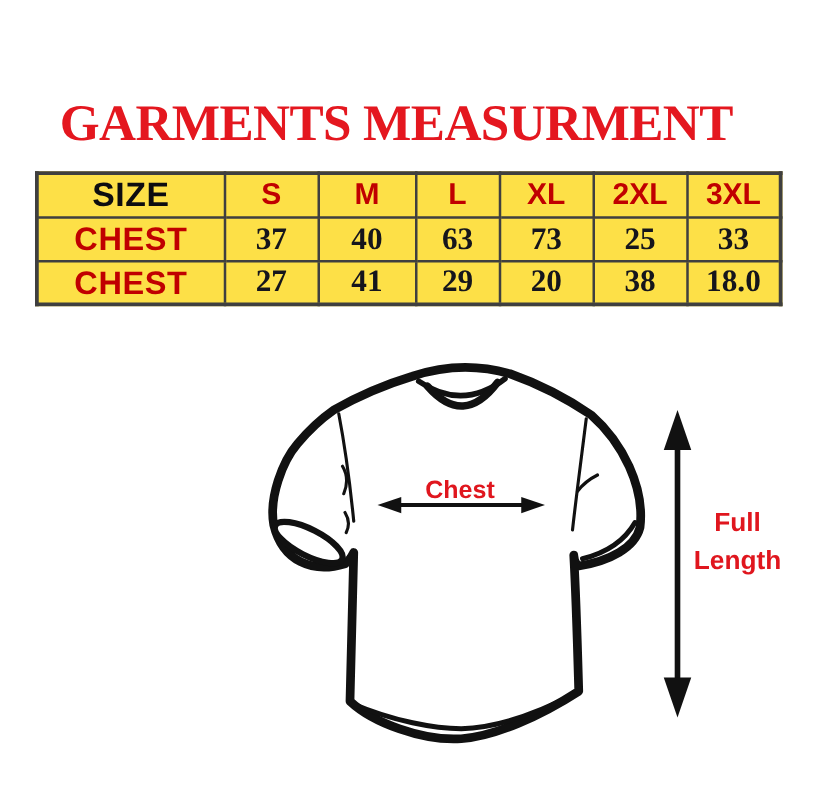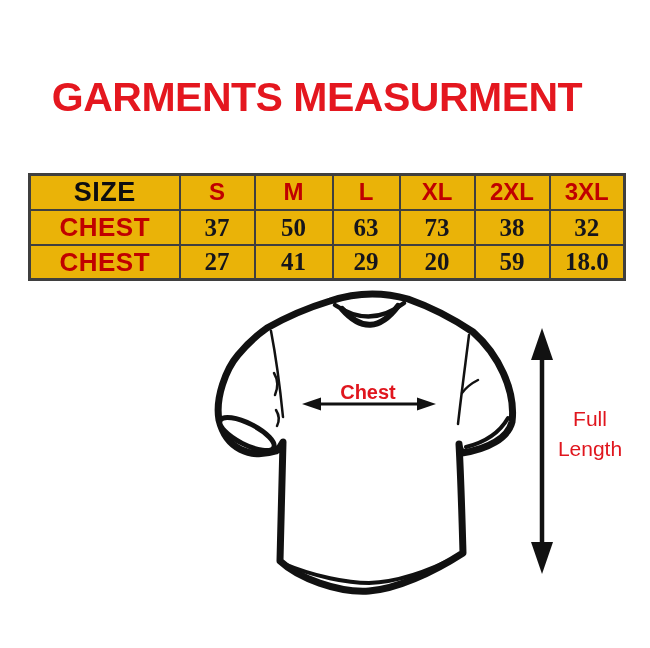--- a/index.html
+++ b/index.html
@@ -21,30 +21,30 @@
   }
   .title{
     position:absolute;
     left:0;right:16px;top:74px;
     text-align:center;
     font-size:41px;
     font-weight:bold;
     letter-spacing:-0.5px;
     color:var(--title-red);
     white-space:nowrap;
+    font-family:Liberation Serif, serif;
   }
   table.size-table{
     position:absolute;
     left:28px;top:137px;
     width:595px;
     border-collapse:collapse;
     table-layout:fixed;
-    background:#eab308;
+    background:#fde047;
     border:3px solid var(--border);
-    margin-top:36px;
   }
   table.size-table td{
     border:2px solid var(--border);
     text-align:center;
     vertical-align:middle;
     height:35px;
     font-weight:bold;
     line-height:1;
   }
   td.c-size{font-size:27px;color:#0d0d10;letter-spacing:0.5px;}
@@ -70,21 +70,21 @@
     font-weight:bold;
     color:var(--annotation-red);
   }
   .fl-label{
     position:absolute;
     left:548px;top:404px;
     width:84px;
     text-align:center;
     font-size:21px;
     line-height:30px;
-    font-weight:normal;
+    font-weight:bold;
     color:var(--annotation-red);
   }
 </style>
 </head>
 <body>
 
 <div class="page">
 
   <h1 class="title">GARMENTS MEASURMENT</h1>
 
@@ -104,33 +104,33 @@
         <td class="c-red">S</td>
         <td class="c-red">M</td>
         <td class="c-red">L</td>
         <td class="c-red">XL</td>
         <td class="c-red">2XL</td>
         <td class="c-red">3XL</td>
       </tr>
       <tr>
         <td class="c-label">CHEST</td>
         <td class="c-val">37</td>
-        <td class="c-val">50</td>
+        <td class="c-val">40</td>
         <td class="c-val">63</td>
         <td class="c-val">73</td>
-        <td class="c-val">38</td>
-        <td class="c-val">32</td>
+        <td class="c-val">25</td>
+        <td class="c-val">33</td>
       </tr>
       <tr>
         <td class="c-label">CHEST</td>
         <td class="c-val">27</td>
         <td class="c-val">41</td>
         <td class="c-val">29</td>
         <td class="c-val">20</td>
-        <td class="c-val">59</td>
+        <td class="c-val">38</td>
         <td class="c-val">18.0</td>
       </tr>
     </tbody>
   </table>
 
   <svg class="tshirt" viewBox="0 0 350 330" fill="none" stroke="#111111" stroke-linecap="round" stroke-linejoin="round">
 
     <path fill="#ffffff" stroke-width="7" d="
       M 150,29
       Q 189,16 228,27

